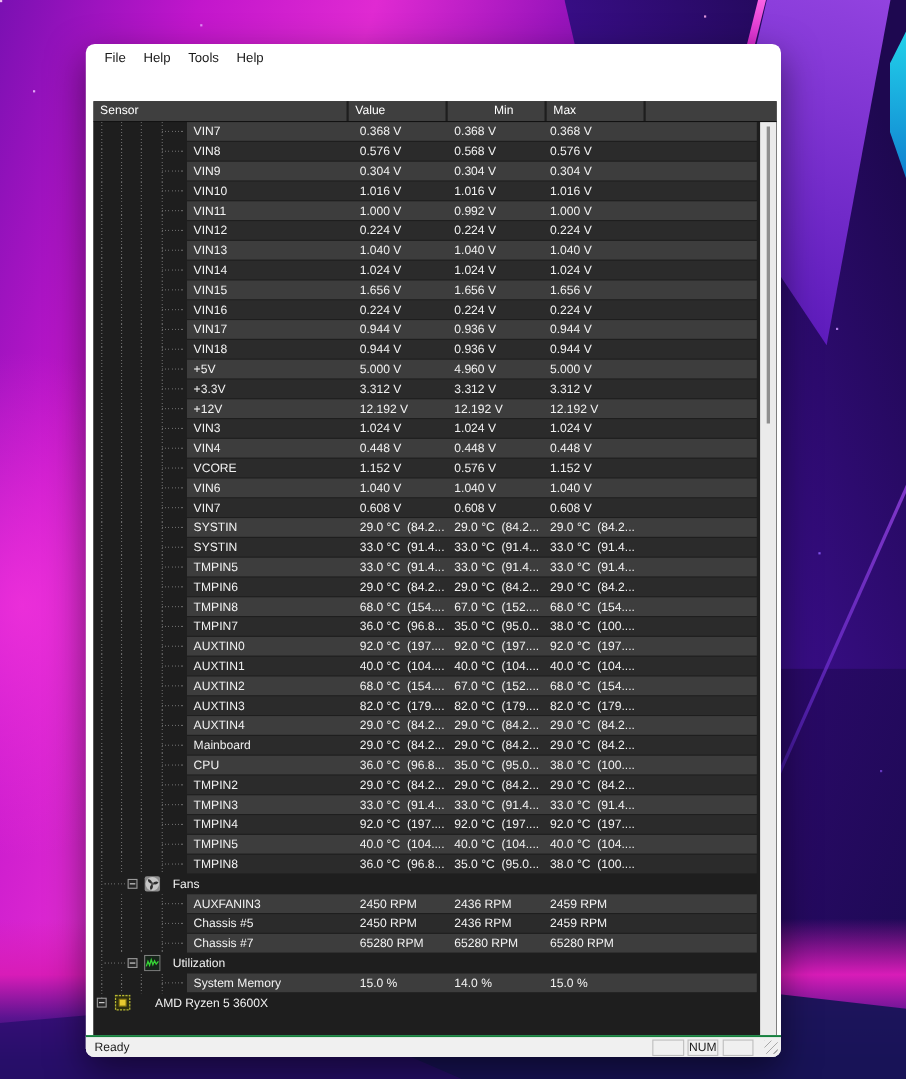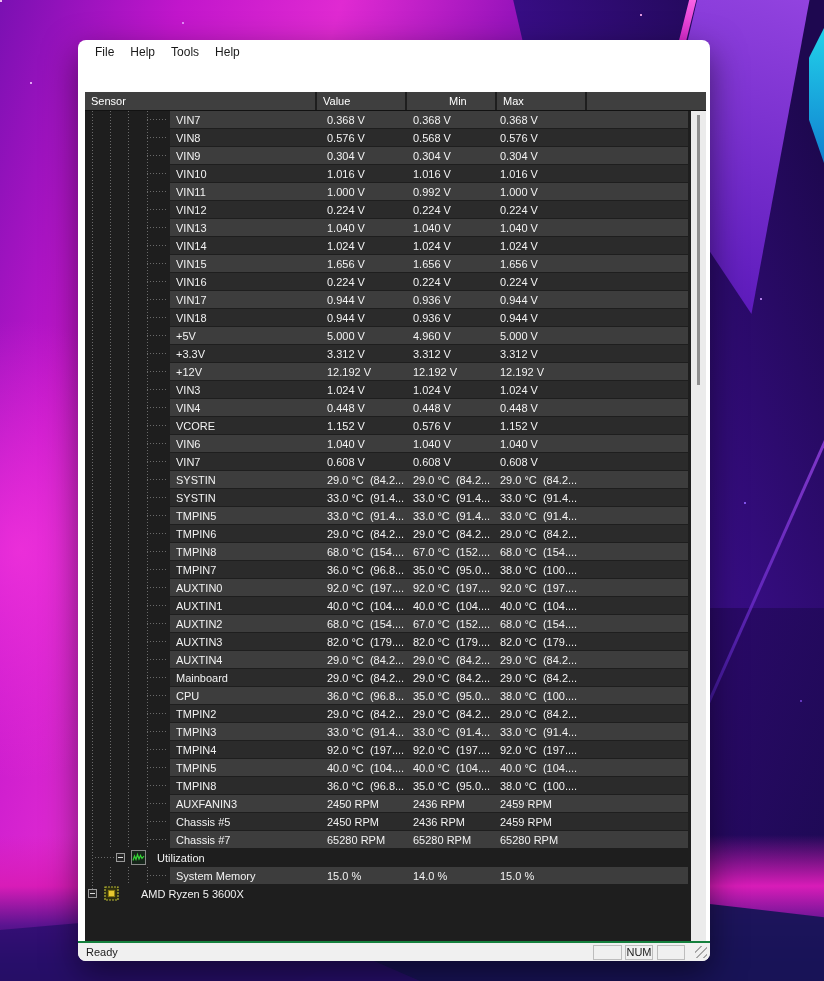--- a/index.html
+++ b/index.html
@@ -628,20 +628,38 @@
             <span class="vg vg43"></span>
             <span class="vg vg62"></span>
             <span class="hg leafhg"></span>
             <span class="band">
               <span class="lbl">TMPIN8</span>
               <span class="val v1">36.0 °C  (96.8...</span>
               <span class="val v2">35.0 °C  (95.0...</span>
               <span class="val v3">38.0 °C  (100....</span>
             </span>
           </div>
+          <div class="trow section">
+            <span class="vg vg7"></span>
+            <span class="hg sechg"></span>
+            <span class="expand-box">
+              <span class="minus"></span>
+            </span>
+            <span class="sicon"><svg viewBox="0 0 15 15">
+                <rect x="0.5" y="0.5" width="14" height="14" rx="2" fill="#8c8c8c"></rect>
+                <circle cx="7.5" cy="7.5" r="6.2" fill="#c6c6c6"></circle>
+                <g fill="#2e2e2e">
+                  <path d="M7.5 7.5 Q3.2 6.8 3.4 3.4 Q6.8 3.2 7.5 7.5Z"></path>
+                  <path d="M7.5 7.5 Q3.2 6.8 3.4 3.4 Q6.8 3.2 7.5 7.5Z" transform="rotate(120 7.5 7.5)"></path>
+                  <path d="M7.5 7.5 Q3.2 6.8 3.4 3.4 Q6.8 3.2 7.5 7.5Z" transform="rotate(240 7.5 7.5)"></path>
+                </g>
+                <circle cx="7.5" cy="7.5" r="1.4" fill="#555"></circle>
+              </svg></span>
+            <span class="slabel">Fans</span>
+          </div>
           <div class="trow leaf light">
             <span class="vg vg7"></span>
             <span class="vg vg25"></span>
             <span class="vg vg43"></span>
             <span class="vg vg62"></span>
             <span class="hg leafhg"></span>
             <span class="band">
               <span class="lbl">AUXFANIN3</span>
               <span class="val v1">2450 RPM</span>
               <span class="val v2">2436 RPM</span>

